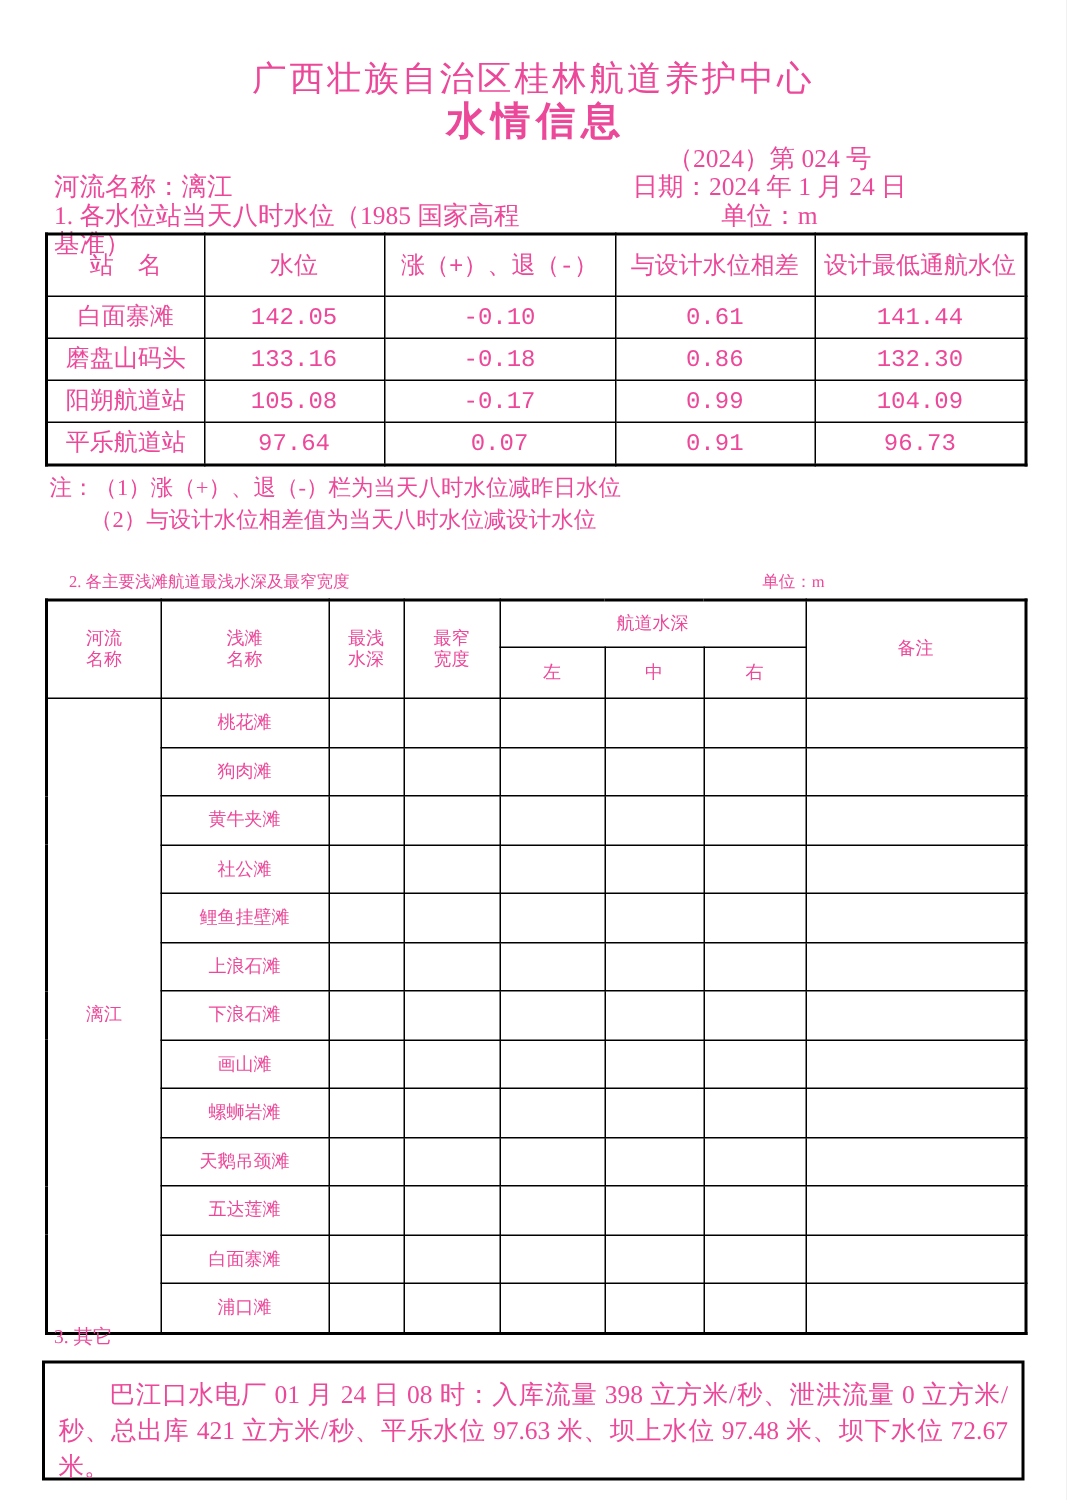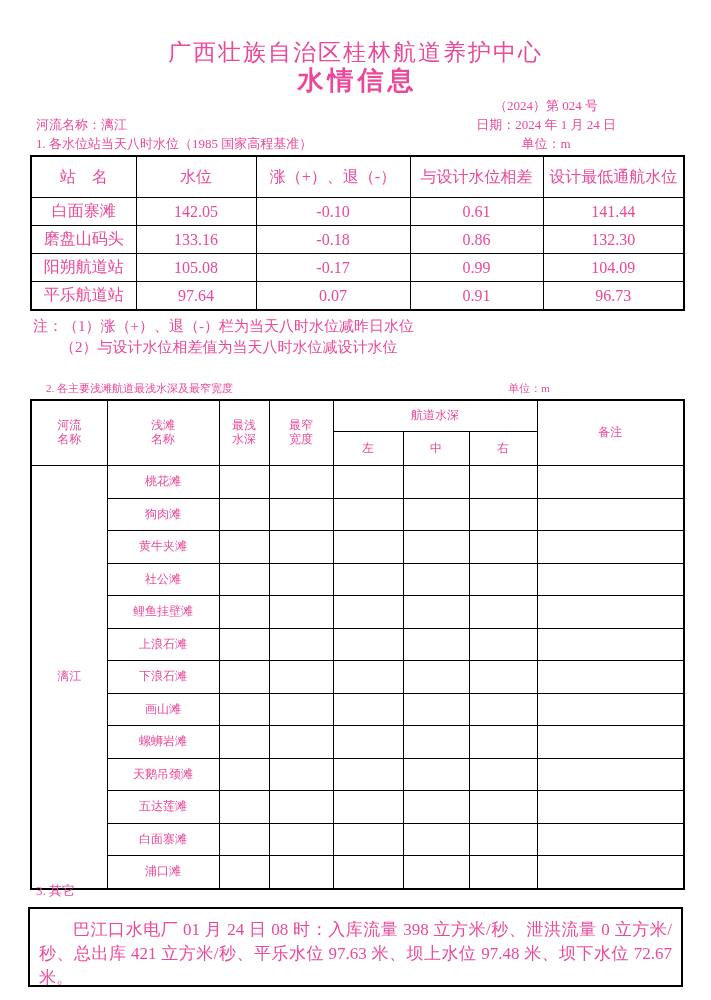--- a/index.html
+++ b/index.html
@@ -5,27 +5,27 @@
   html,body{margin:0;padding:0;background:#e8e8e8;}
   .page{
     position:relative;width:711px;height:1000px;background:#ffffff;
     font-family:"Liberation Serif","DejaVu Serif",serif;color:#ec4899;
     margin:0 auto;overflow:hidden;
   }
   .org{position:absolute;top:37px;left:0;right:0;text-align:center;
     font-size:23px;letter-spacing:2px;}
   .doc-title{position:absolute;top:63px;left:0;right:0;text-align:center;
     font-size:26px;font-weight:bold;letter-spacing:4px;text-indent:4px;}
-  .meta{position:absolute;top:96px;left:30px;right:10px;font-size:13px;}
+  .meta{position:absolute;top:96px;left:30px;right:43px;font-size:17px;}
   .meta-row{display:flex;align-items:flex-start;height:19px;line-height:19px;}
   .meta-left{flex:1;padding-left:6px;}
   .meta-right{width:310px;text-align:center;}
   table{border-collapse:collapse;table-layout:fixed;}
   .t1{position:absolute;top:155px;left:30px;width:653px;font-size:16px;
-    border:2px solid #000;}
+    border:2px solid #000;font-family:Liberation Mono, monospace;}
   .t1 th,.t1 td{border:1px solid #000;text-align:center;vertical-align:middle;
     padding:0;font-weight:normal;overflow:hidden;}
   .t1 thead th{height:40px;}
   .t1 tbody td{height:27px;}
   .notes{position:absolute;top:316px;left:33px;font-size:15px;line-height:21px;}
   .note-2{margin-left:27px;}
   .sec2-bar{position:absolute;top:378px;left:40px;right:27px;font-size:11px;
     height:20px;line-height:20px;display:flex;}
   .sec2-title{flex:1;padding-left:6px;}
   .sec2-unit{width:310px;text-align:center;}

